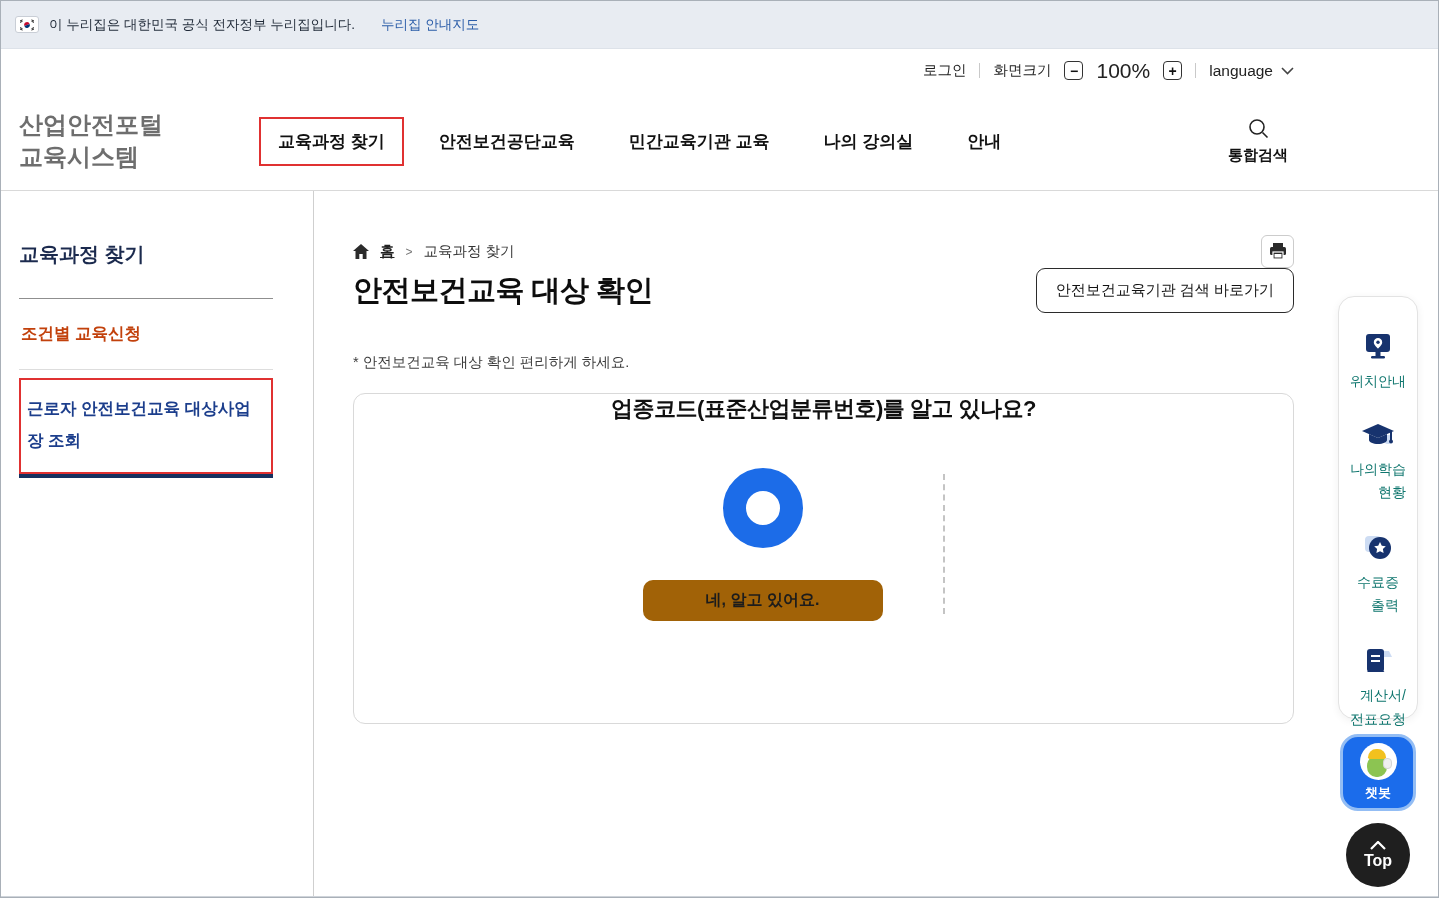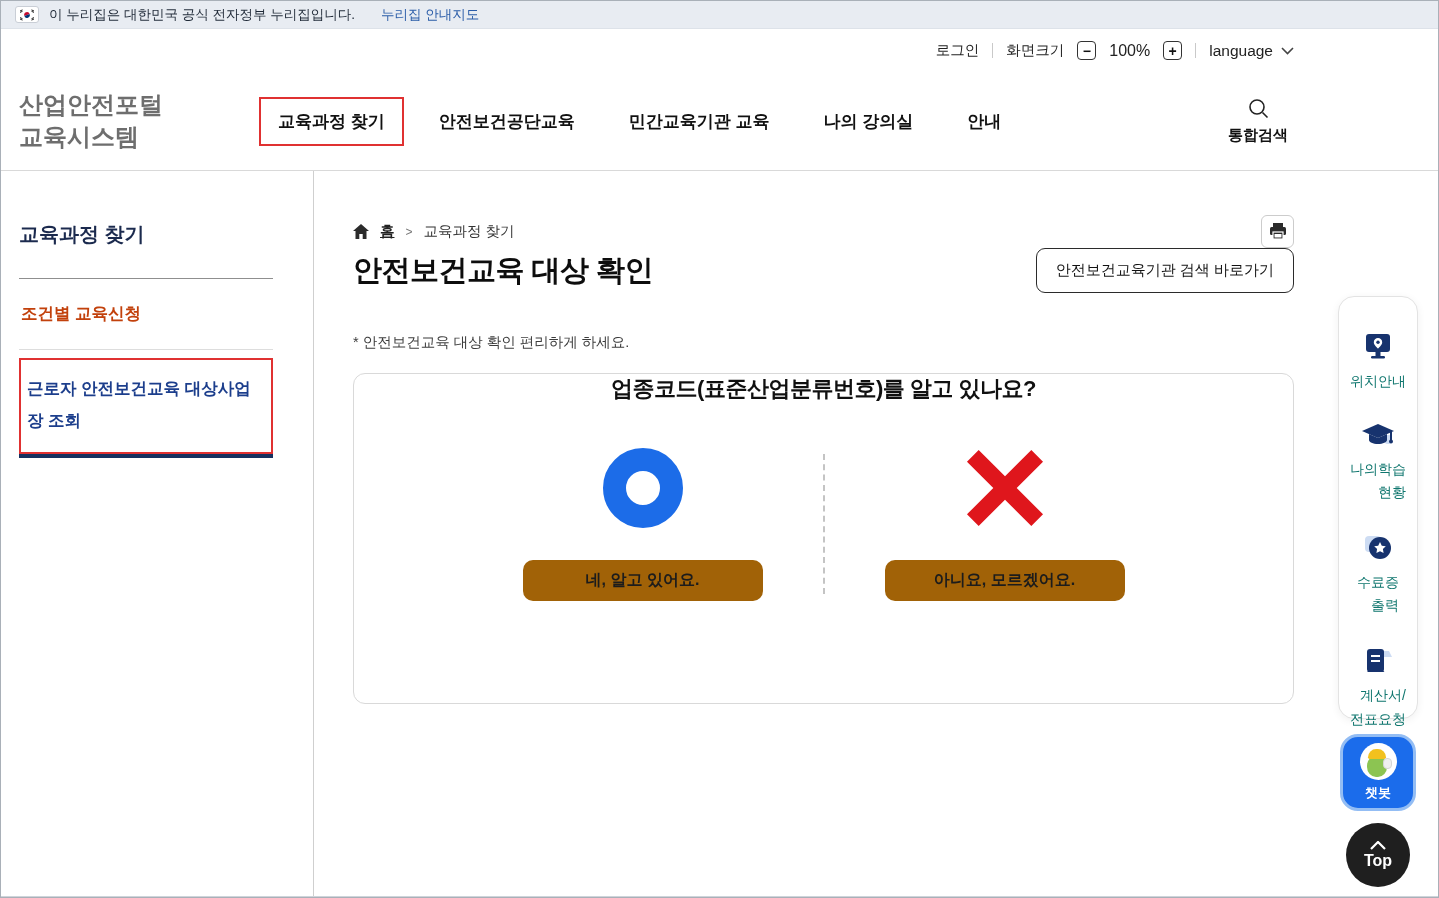--- a/index.html
+++ b/index.html
@@ -5,21 +5,21 @@
   * { margin:0; padding:0; box-sizing:border-box; }
   html,body { background:#ffffff; }
   body { font-family:"Liberation Sans","DejaVu Sans",sans-serif; color:#1a1a1a; }
   .page {
     position:relative; width:1439px; height:898px; overflow:hidden;
     background:#fff; border:1px solid #a9b0b8;
   }
 
   
   .gov-banner {
-    height:28px; background:#e8ecf2; display:flex; align-items:center;
+    height:48px; background:#e8ecf2; display:flex; align-items:center;
     padding:0 14px; font-size:13.5px; color:#1f2937; gap:10px;
     border-bottom:1px solid #dde2e9;
   }
   .flag { width:24px; height:17px; background:#fff; border:1px solid #c9ced6; border-radius:3px;
     display:flex; align-items:center; justify-content:center; }
   .gov-link { color:#2a5ca8; text-decoration:none; margin-left:16px; cursor:pointer; }
 
   
   .utility {
     height:43px; display:flex; align-items:center; justify-content:flex-end;
@@ -160,21 +160,21 @@
     </span>
     <span>이 누리집은 대한민국 공식 전자정부 누리집입니다.</span>
     <a class="gov-link">누리집 안내지도</a>
   </div>
 
   <div class="utility">
     <a>로그인</a>
     <span class="u-sep"></span>
     <span>화면크기</span>
     <button class="zoom-btn">−</button>
-    <span style="font-size:16px;">100%</span>
+    <span style="font-size:21px;">100%</span>
     <button class="zoom-btn">+</button>
     <span class="u-sep"></span>
     <span class="lang">
       <span style="font-size:15.5px;">language</span>
       <svg width="13" height="8" viewBox="0 0 13 8">
           <path d="M1 1 L6.5 6.5 L12 1" fill="none" stroke="#444" stroke-width="1.6"></path>
         </svg>
     </span>
   </div>
 
@@ -242,28 +242,20 @@
       <div class="card">
         <div class="question">업종코드(표준산업분류번호)를 알고 있나요?</div>
         <div class="options">
           <div class="option">
             <div class="opt-icon">
                 <div class="o-ring"></div>
               </div>
             <button class="opt-btn">네, 알고 있어요.</button>
           </div>
           <div class="opt-divider"></div>
-          <div class="option">
-            <div class="opt-icon">
-              <svg width="78" height="78" viewBox="0 0 80 80">
-                  <path d="M13 1 L40 28 L67 1 L79 13 L52 40 L79 67 L67 79 L40 52 L13 79 L1 67 L28 40 L1 13 Z" fill="#df161c"></path>
-                </svg>
-            </div>
-            <button class="opt-btn">아니요, 모르겠어요.</button>
-          </div>
         </div>
       </div>
 
     </main>
   </div>
 
   <div class="quick-panel">
     <div class="quick-item">
       <svg width="30" height="28" viewBox="0 0 30 28">
         <rect x="3" y="1" width="24" height="18" rx="3" fill="#17336e"></rect>

